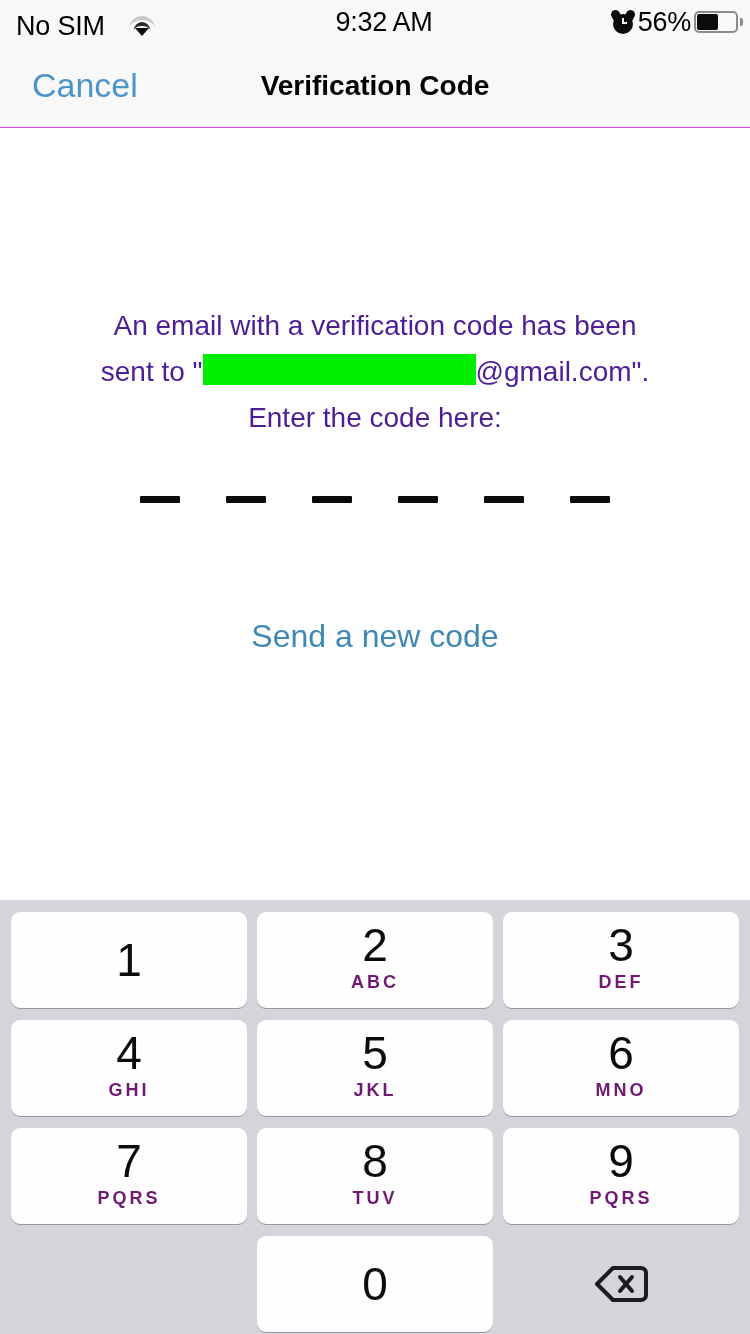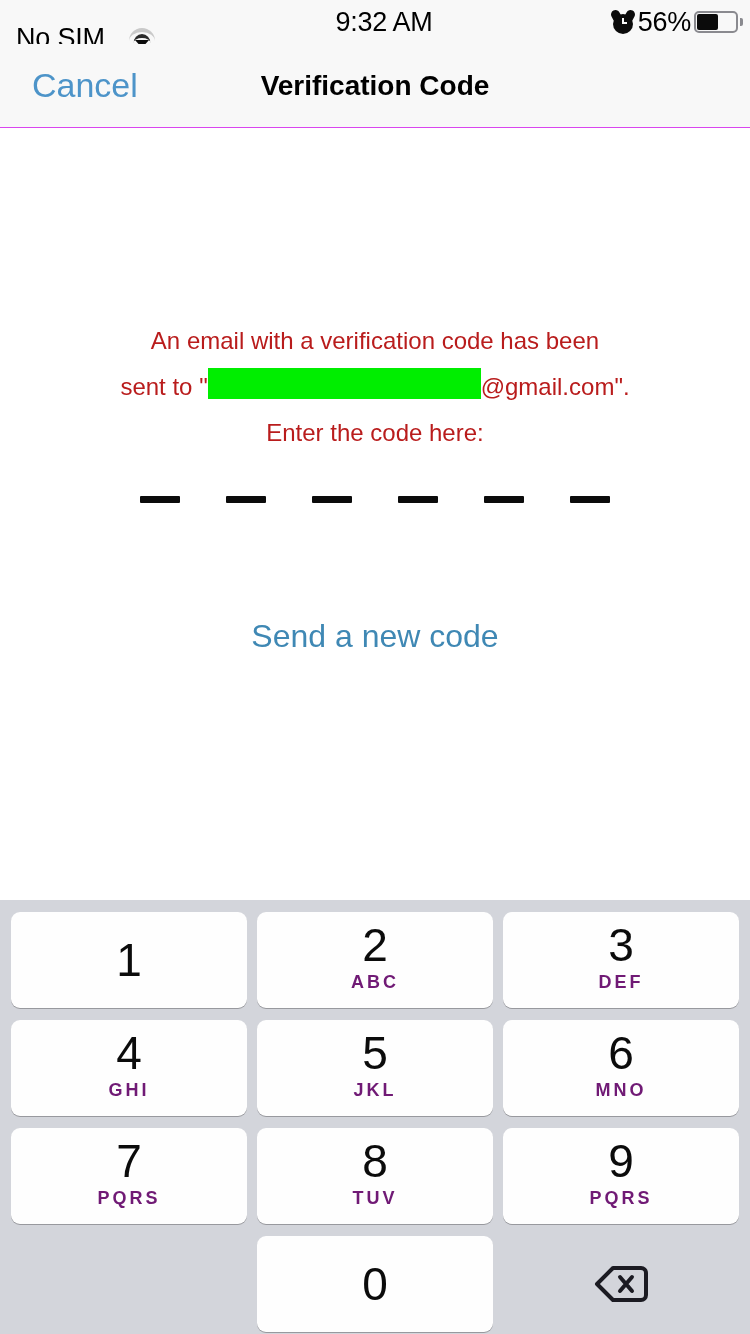--- a/index.html
+++ b/index.html
@@ -11,21 +11,21 @@
   }
   .phone { position:relative; width:750px; height:1334px; overflow:hidden; background:#ffffff; }
 
   
   .statusbar {
     position:absolute; top:0; left:0; width:750px; height:44px;
     background:#F8F8F8;
     display:flex; align-items:center;
   }
   .sb-left {
-    position:absolute; left:16px; top:16px; height:44px;
+    position:absolute; left:16px; top:4px; height:44px;
     display:flex; align-items:center; gap:22px;text-align:right;
   }
   .sb-carrier { font-size:27px; color:#000; letter-spacing:-0.2px; }
   .wifi { position:relative; width:30px; height:22px; }
   .wifi i { position:absolute; left:50%; transform:translateX(-50%);
             border-style:solid; border-color:#0b0b0b transparent transparent transparent; }
   .wifi .arc3 { top:1px; width:26px; height:13px; border-radius:50% 50% 0 0 / 100% 100% 0 0;
                 border-width:4px 0 0 0; border-top:4px solid #c9c9c9;
                 box-sizing:border-box; }
   .wifi .arc2 { top:7px; width:17px; height:9px; border-radius:50% 50% 0 0 / 100% 100% 0 0;
@@ -72,22 +72,22 @@
   .nav-title {
     position:absolute; left:0; width:750px; top:0; height:83px;
     display:flex; align-items:center; justify-content:center;
     font-size:28px; font-weight:bold; color:#000;
   }
 
   
   .content { position:absolute; top:128px; left:0; width:750px; height:772px; background:#fff; }
 
   .prompt {
-    position:absolute; top:190px; left:30px; width:690px;
-    text-align:center; font-size:24px; line-height:46px; color:#b91c1c;
+    position:absolute; top:175px; left:30px; width:690px;
+    text-align:center; font-size:28px; line-height:46px; color:#4c1d95;
   }
   .redact {
     display:inline-block; width:273px; height:31px;
     background:#00ee00; vertical-align:-4px;
   }
 
   .dashes {
     position:absolute; top:368px; left:0; width:750px;
     display:flex; justify-content:center; gap:46px;
   }

